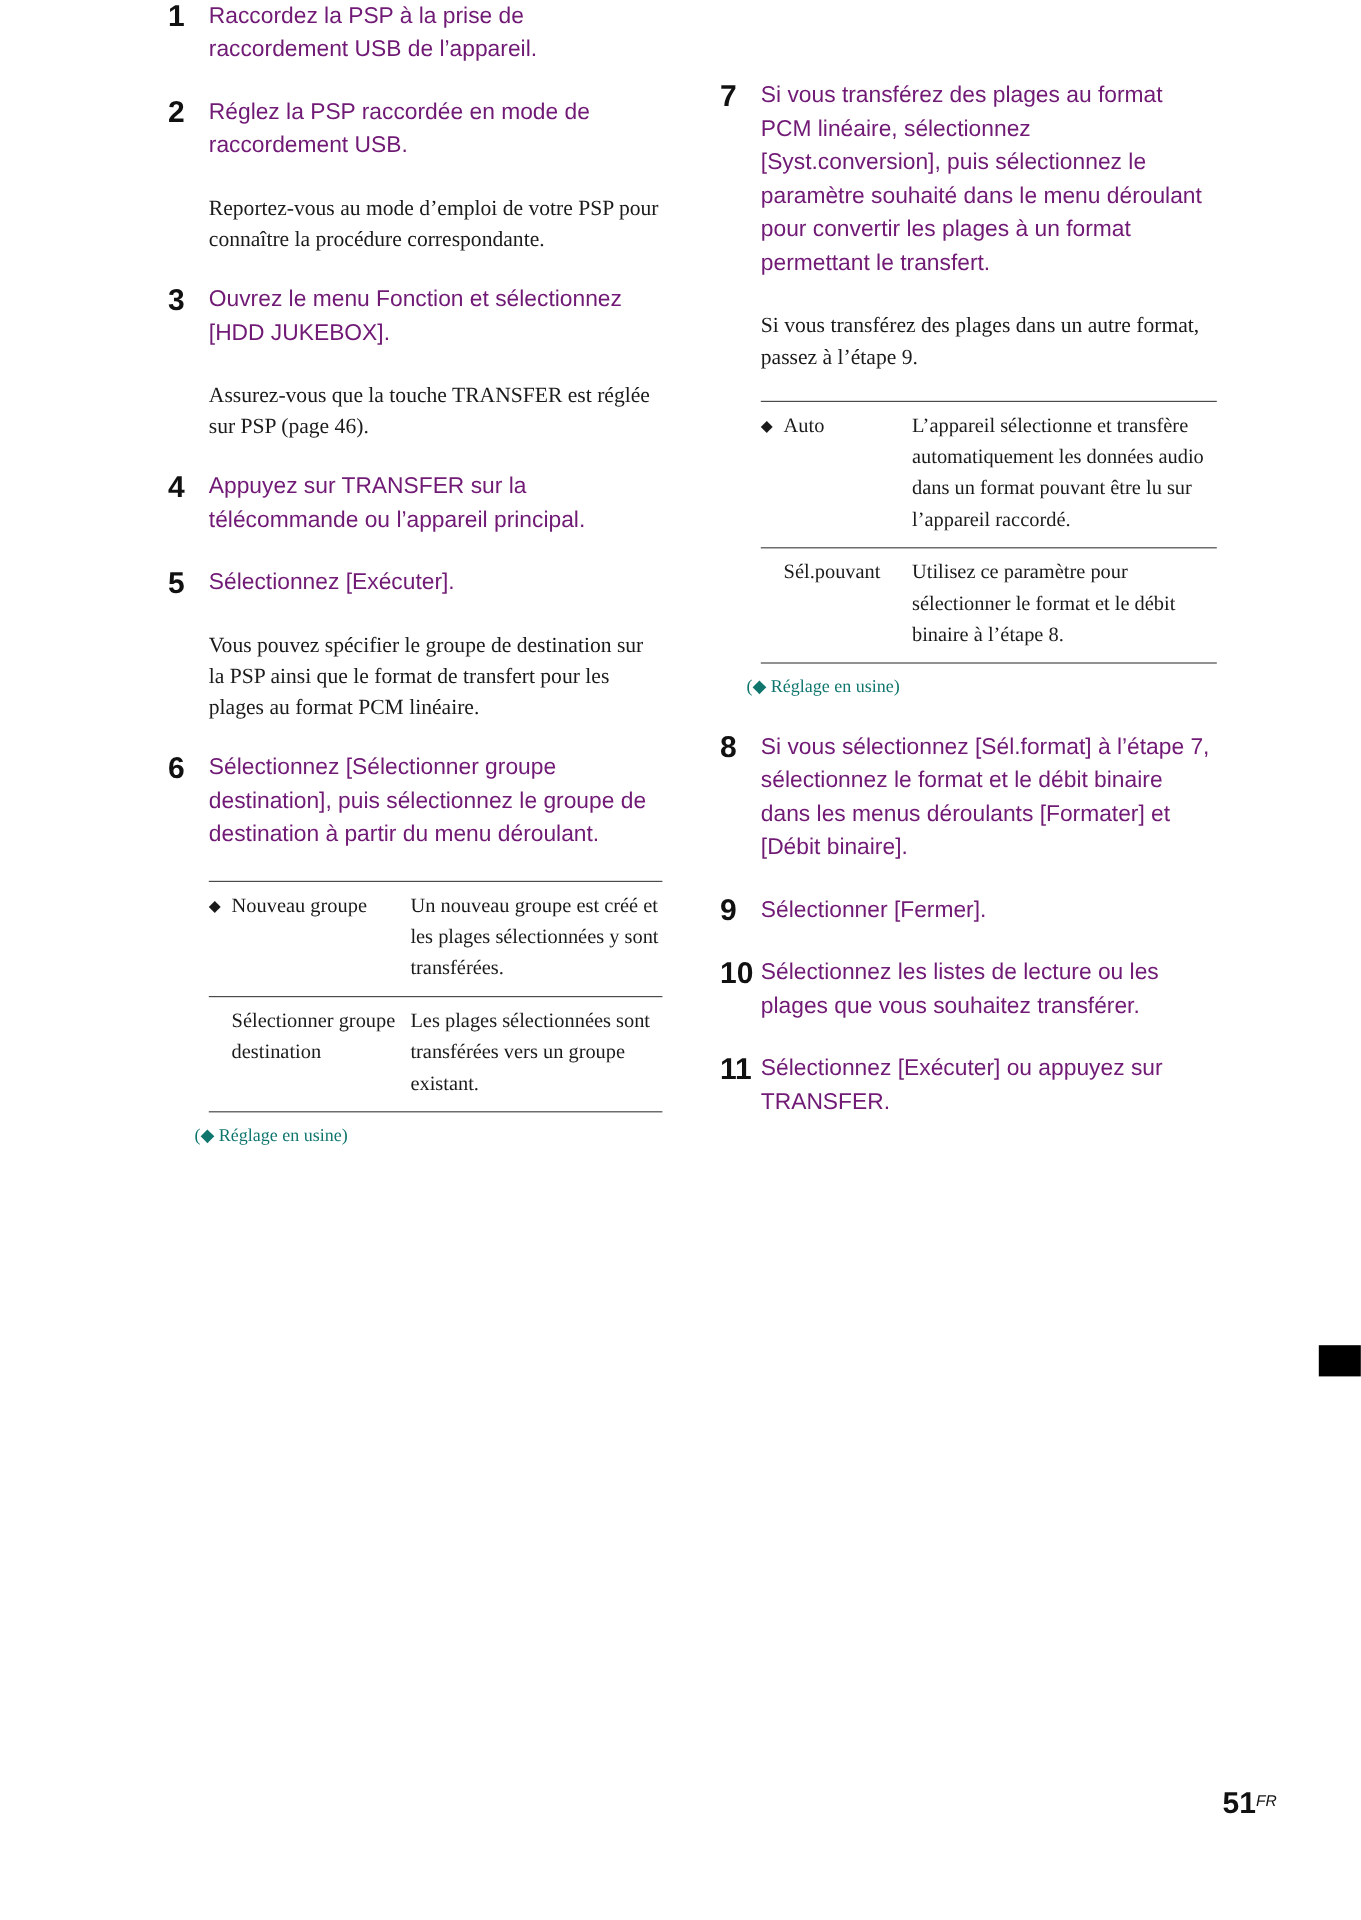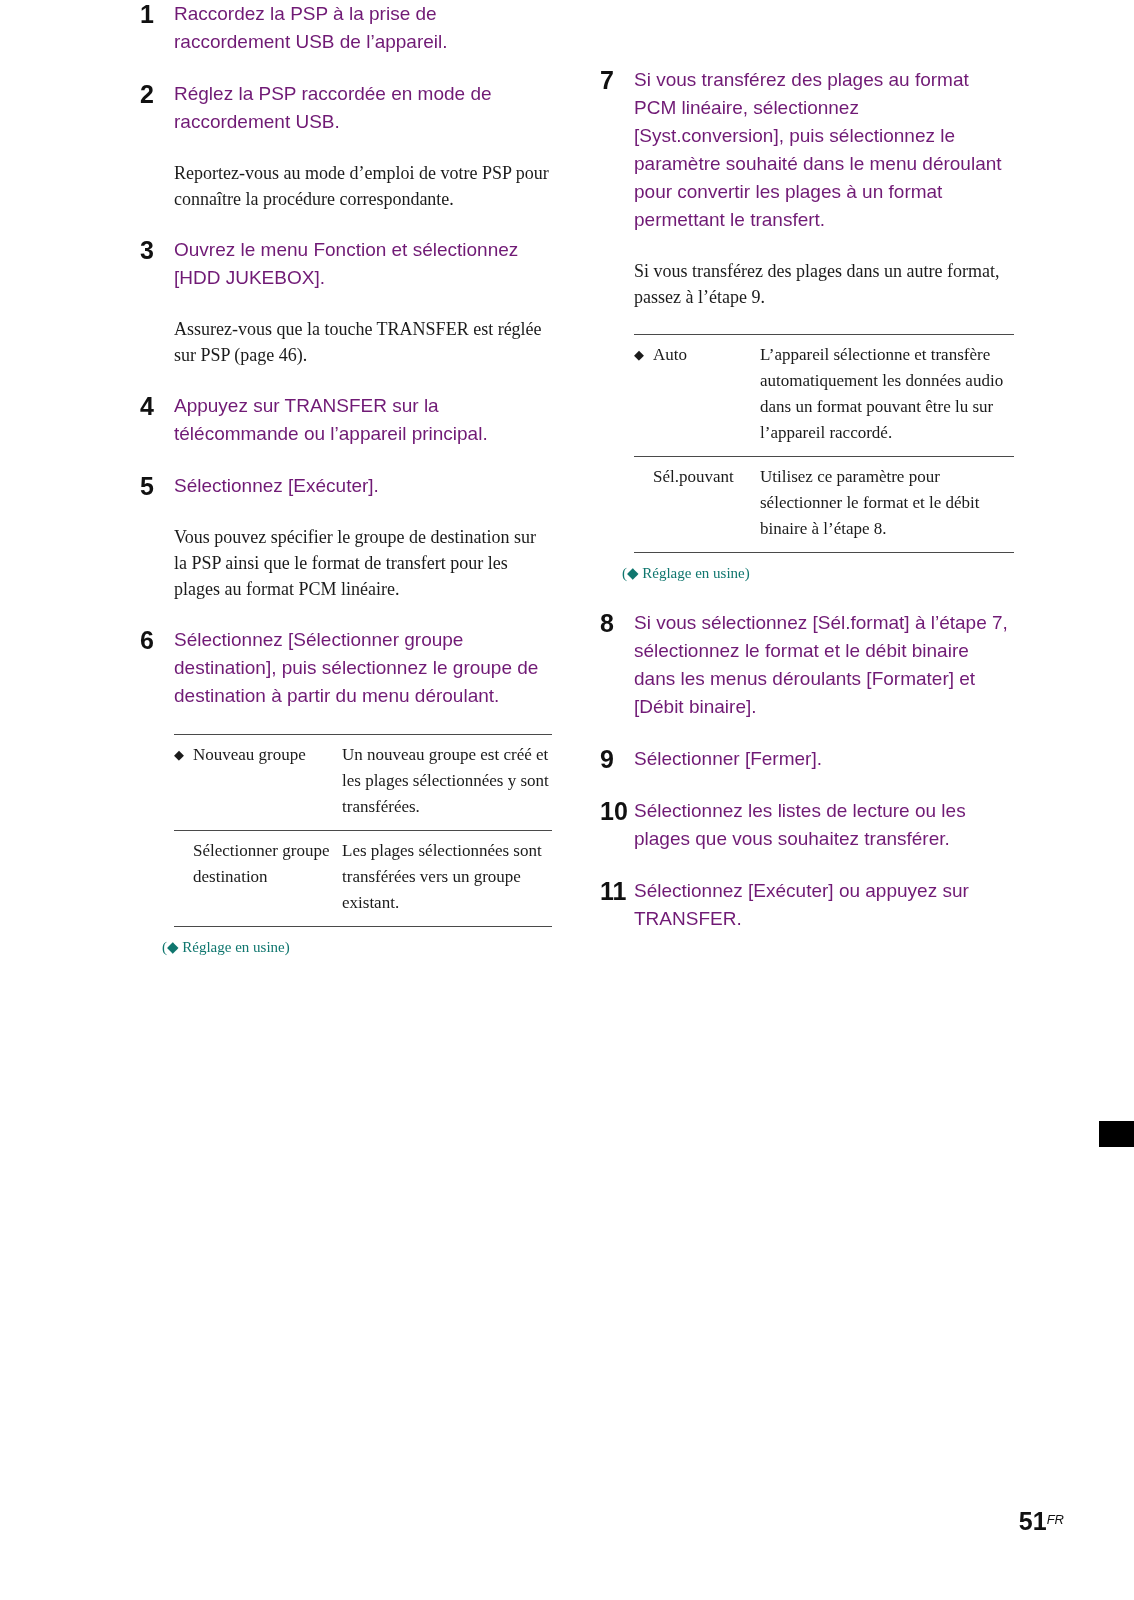--- a/index.html
+++ b/index.html
@@ -59,21 +59,21 @@
 
   .footnote {
     margin: 10px 0 26px 22px;
     font-family: "Liberation Serif", serif;
     font-size: 15px; line-height: 20px;
     color: #0f766e;
   }
 
   .edge-tab { position: absolute; right: 0; top: 1121px; width: 35px; height: 26px; background: #000; }
 
-  .page-footer { position: absolute; right: 70px; bottom: 64px; white-space: nowrap; }
+  .page-footer { position: absolute; right: 70px; bottom: 82px; white-space: nowrap; }
   .page-num { font-size: 25px; font-weight: 700; color: #111; }
   .page-region { font-size: 13px; font-style: italic; vertical-align: super; color: #111; }
 </style>
 </head>
 <body>
 
 <div class="page">
 
   <section class="col col-left">
 

